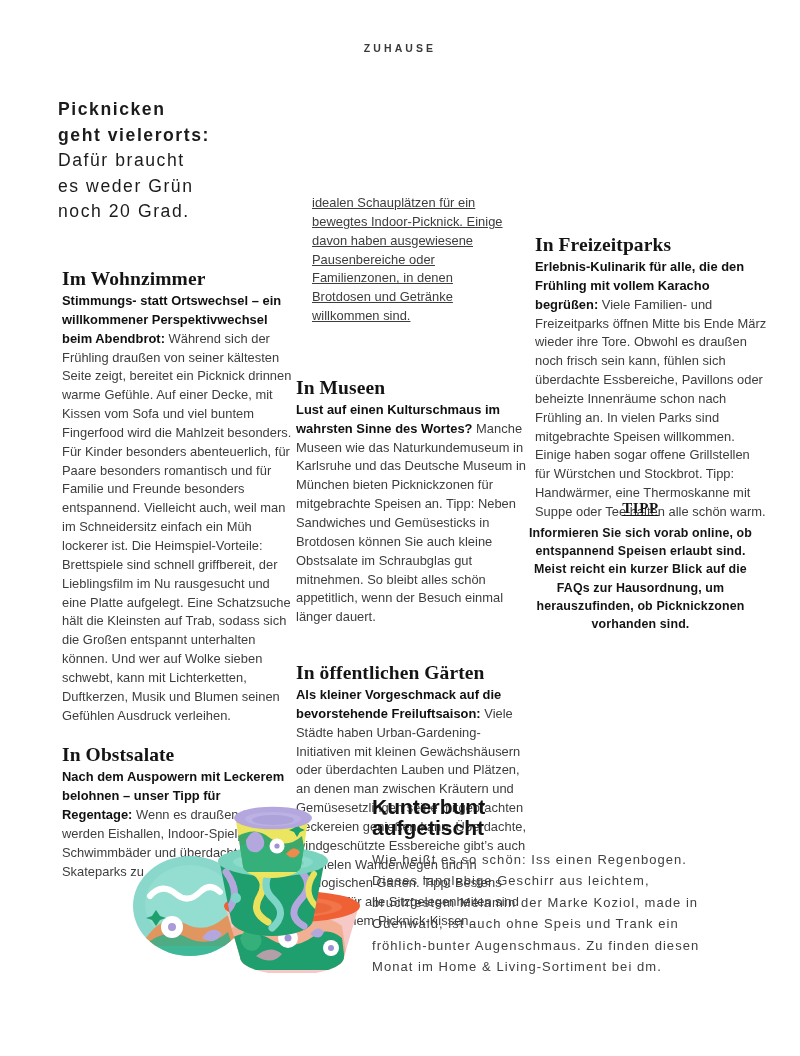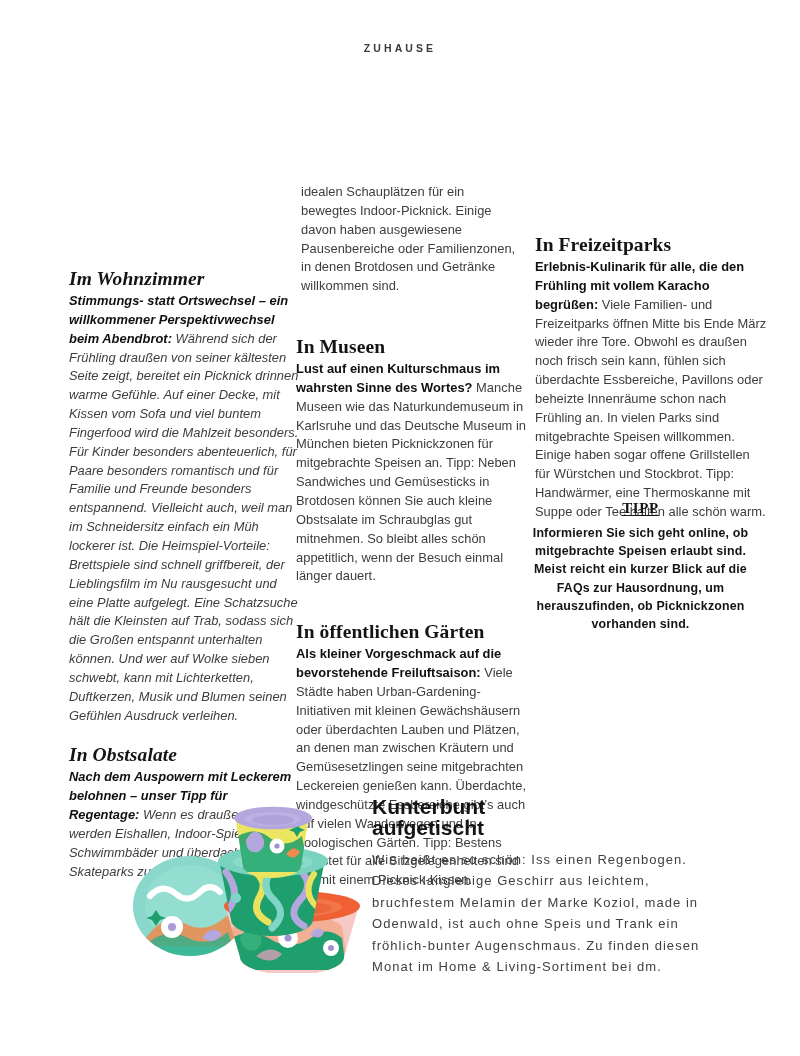--- a/index.html
+++ b/index.html
@@ -30,21 +30,21 @@
     font-size:17.6px;
     line-height:25.5px;
     letter-spacing:1.55px;
     color:#1b1b1b;
   }
   .headline .hl-bold{font-weight:700;display:block;}
   .headline .hl-light{font-weight:400;display:block;}
 
   
   .col{position:absolute;}
-  .col1{left:69px;top:268px;width:232px;font-style:italic;}
+  .col1{left:62px;top:268px;width:232px;}
   .col2{left:296px;top:178px;width:232px;}
   .col3{left:535px;top:218px;width:232px;}
 
   h2.sect{
     font-family:"Liberation Serif", serif;
     font-weight:700;
     font-size:19.5px;
     line-height:22px;
     color:#141414;
     margin:0 0 2px 0;
@@ -55,21 +55,21 @@
 
   p.body{
     margin:0;
     font-size:12.9px;
     line-height:18.85px;
     color:#3d3d3d;
     text-align:left;
     letter-spacing:0.02px;
   }
   p.body b{color:#101010;font-weight:700;}
-  p.cont{margin:5px;}
+  p.cont{margin:16px;text-decoration:underline;}
 
   
   .tipp{
     position:absolute;left:528px;top:500px;width:225px;
     text-align:center;
   }
   .tipp-title{
     font-family:"Liberation Serif", serif;
     font-weight:700;
     font-size:15px;
@@ -116,20 +116,27 @@
   
   .footer{position:absolute;left:0;top:1008px;width:800px;height:30px;}
 </style>
 </head>
 <body>
 
 <div class="page">
 
   <div class="running-head">ZUHAUSE</div>
 
+  <div class="headline">
+    <span class="hl-bold">Picknicken</span>
+    <span class="hl-bold">geht vielerorts:</span>
+    <span class="hl-light">Dafür braucht</span>
+    <span class="hl-light">es weder Grün</span>
+    <span class="hl-light">noch 20 Grad.</span>
+  </div>
 
   <div class="col col1">
     <h2 class="sect">Im Wohnzimmer</h2>
     <p class="body"><b>Stimmungs- statt Ortswechsel – ein willkommener Perspektivwechsel beim Abendbrot:</b><span> Während sich der Frühling draußen von seiner kältesten Seite zeigt, bereitet ein Picknick drinnen warme Gefühle. Auf einer Decke, mit Kissen vom Sofa und viel buntem Fingerfood wird die Mahlzeit besonders. Für Kinder besonders abenteuerlich, für Paare besonders romantisch und für Familie und Freunde besonders entspannend. Vielleicht auch, weil man im Schneidersitz einfach ein Müh lockerer ist. Die Heimspiel-Vorteile: Brettspiele sind schnell griffbereit, der Lieblingsfilm im Nu rausgesucht und eine Platte aufgelegt. Eine Schatzsuche hält die Kleinsten auf Trab, sodass sich die Großen entspannt unterhalten können. Und wer auf Wolke sieben schwebt, kann mit Lichterketten, Duftkerzen, Musik und Blumen seinen Gefühlen Ausdruck verleihen.</span></p>
     <div class="sect-gap"></div>
     <h2 class="sect">In Obstsalate</h2>
     <p class="body"><b>Nach dem Auspowern mit Leckerem belohnen – unser Tipp für Regentage:</b><span> Wenn es draußen trist ist, werden Eishallen, Indoor-Spielplätze, Schwimmbäder und überdachte Skateparks zu</span></p>
   </div>
 
   <div class="col col2">
@@ -142,21 +149,21 @@
     <p class="body"><b>Als kleiner Vorgeschmack auf die bevorstehende Freiluftsaison:</b><span> Viele Städte haben Urban-Gardening-Initiativen mit kleinen Gewächshäusern oder überdachten Lauben und Plätzen, an denen man zwischen Kräutern und Gemüsesetzlingen seine mitgebrachten Leckereien genießen kann. Überdachte, windgeschützte Essbereiche gibt’s auch auf vielen Wanderwegen und in Zoologischen Gärten. Tipp: Bestens gerüstet für alle Sitzgelegenheiten sind Sie mit einem Picknick-Kissen.</span></p>
   </div>
 
   <div class="col col3">
     <h2 class="sect">In Freizeitparks</h2>
     <p class="body"><b>Erlebnis-Kulinarik für alle, die den Frühling mit vollem Karacho begrüßen:</b><span> Viele Familien- und Freizeitparks öffnen Mitte bis Ende März wieder ihre Tore. Obwohl es draußen noch frisch sein kann, fühlen sich überdachte Essbereiche, Pavillons oder beheizte Innenräume schon nach Frühling an. In vielen Parks sind mitgebrachte Speisen willkommen. Einige haben sogar offene Grillstellen für Würstchen und Stockbrot. Tipp: Handwärmer, eine Thermoskanne mit Suppe oder Tee halten alle schön warm.</span></p>
   </div>
 
   <div class="tipp">
     <div class="tipp-title">TIPP</div>
-    <div class="tipp-body">Informieren Sie sich geht online, ob mitgebrachte Speisen erlaubt sind. Meist reicht ein kurzer Blick auf die FAQs zur Hausordnung, um herauszufinden, ob Picknickzonen vorhanden sind.</div>
+    <div class="tipp-body">Informieren Sie sich vorab online, ob entspannend Speisen erlaubt sind. Meist reicht ein kurzer Blick auf die FAQs zur Hausordnung, um herauszufinden, ob Picknickzonen vorhanden sind.</div>
   </div>
 
   <div class="photo">
     <svg width="248" height="185" viewBox="0 0 248 185">
       <defs>
         <clipPath id="clipPlate">
             <ellipse cx="62" cy="118" rx="57" ry="50"></ellipse>
           </clipPath>
         <clipPath id="clipYellow">
             <path d="M108,33 h72 l-7,45 a29,12 0 0 1 -58,0 Z"></path>

